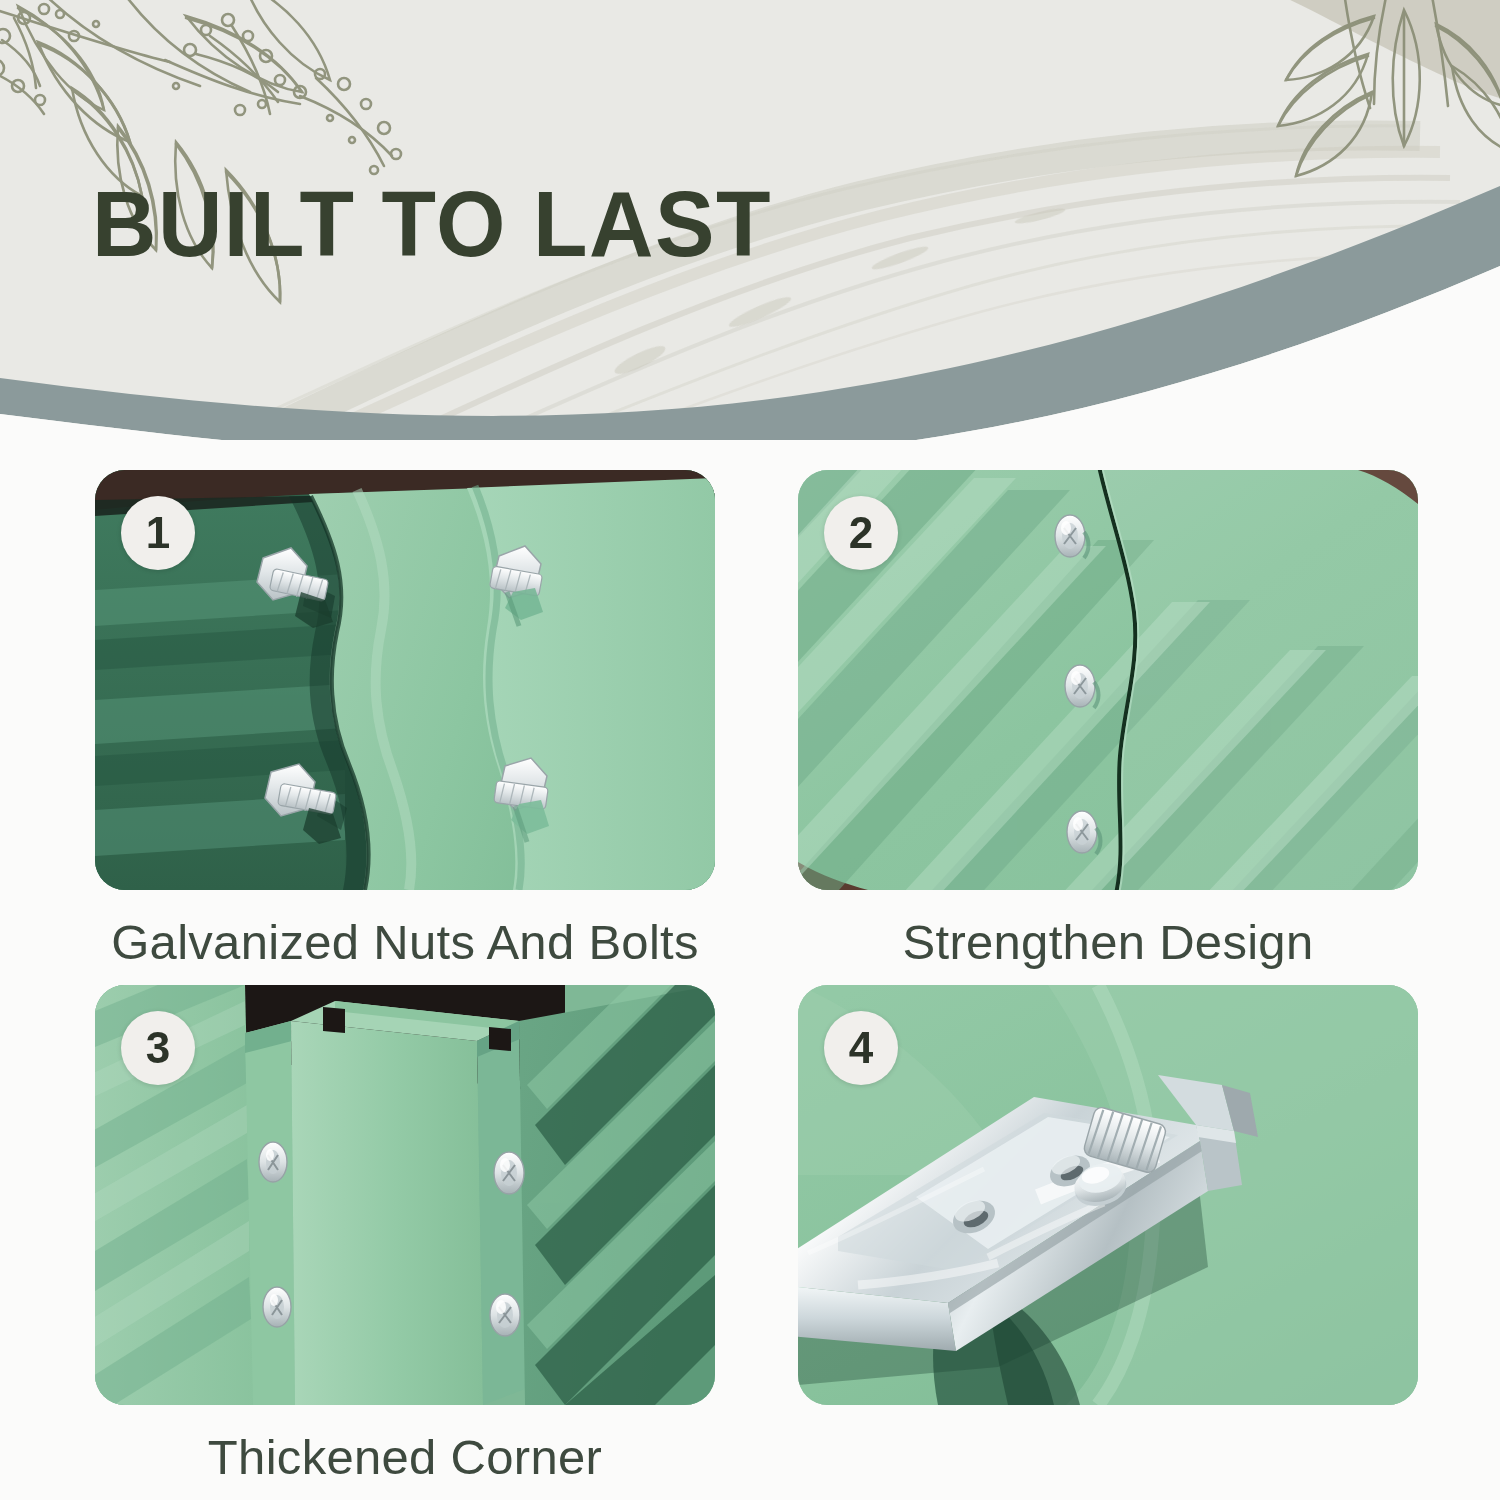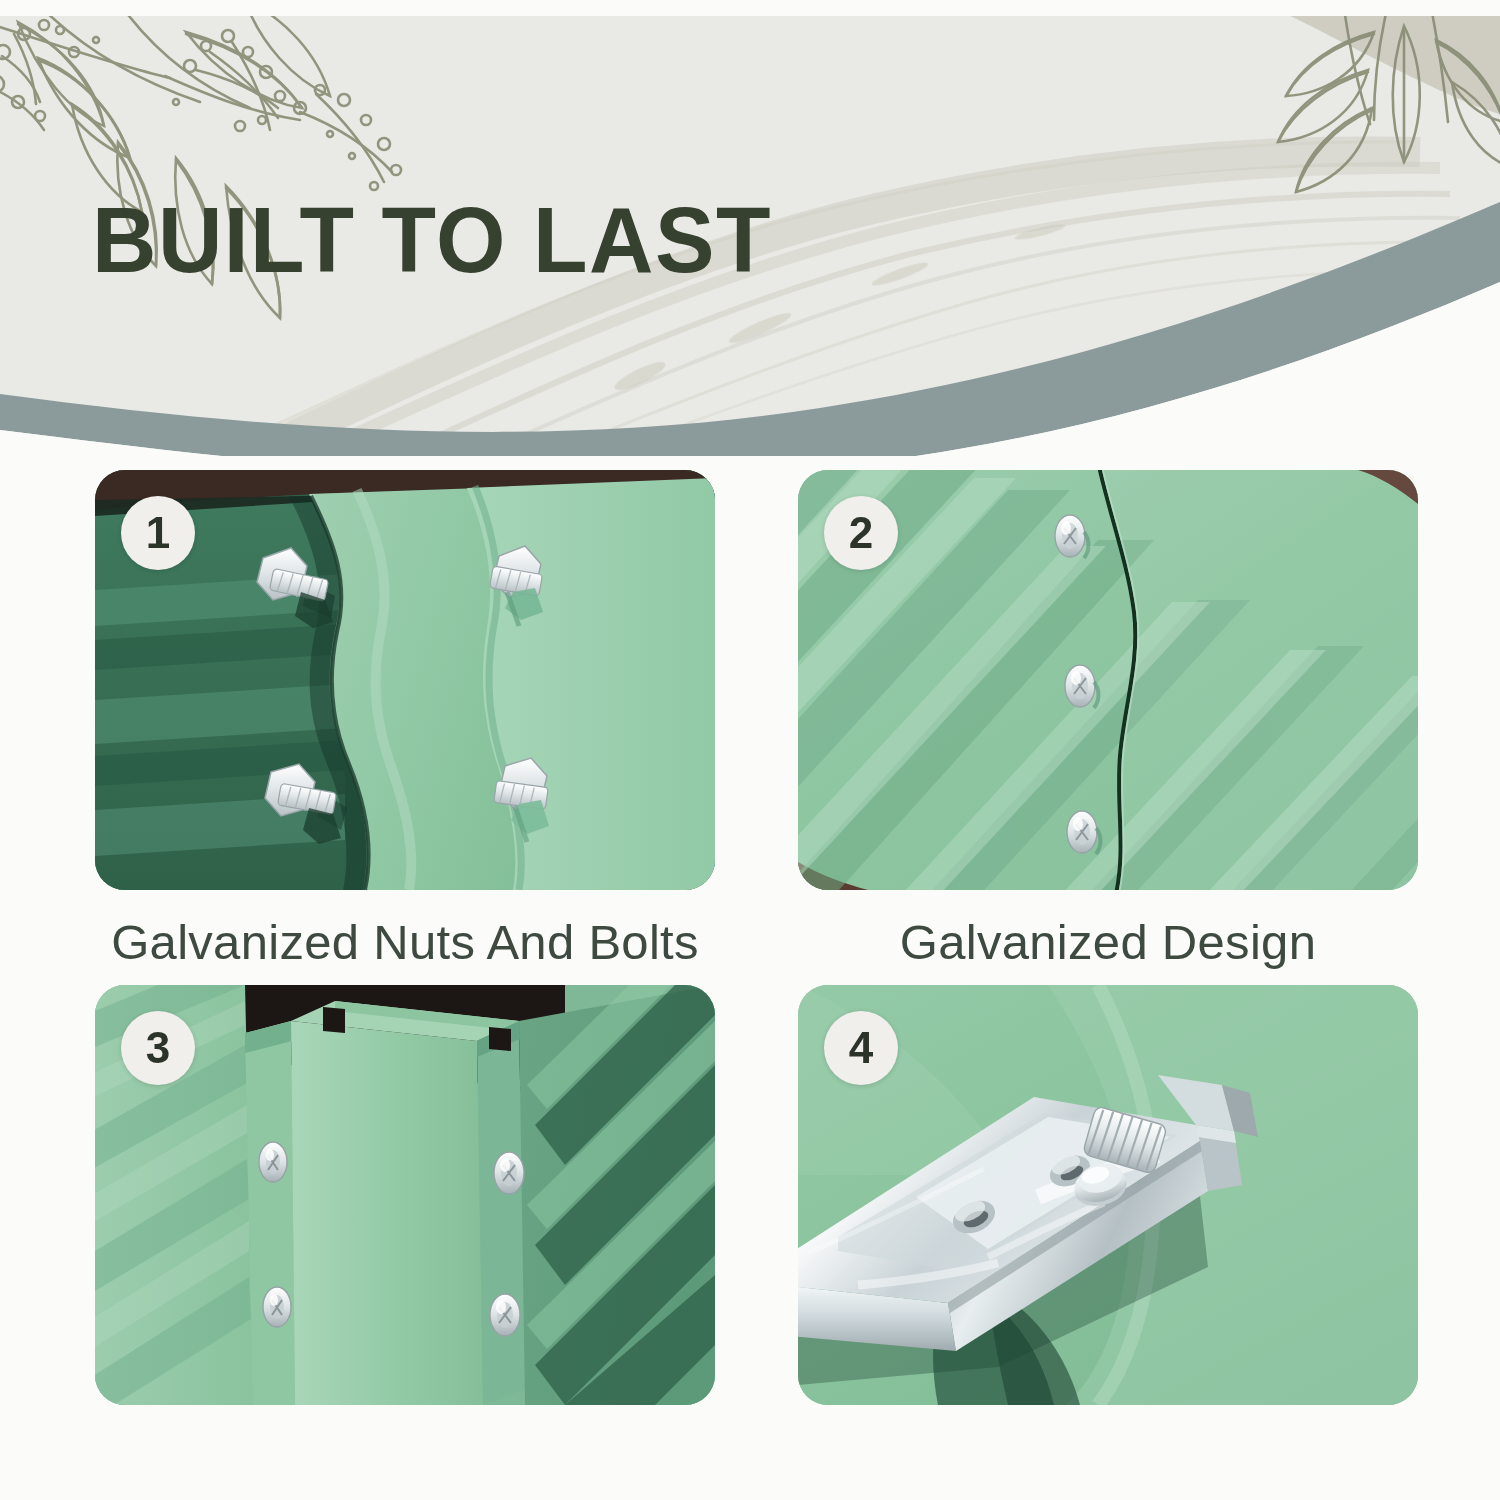--- a/index.html
+++ b/index.html
@@ -17,21 +17,21 @@
     position: relative;
     width: 1500px;
     height: 1500px;
     background: #fbfbfa;
     overflow: hidden;
   }
 
   
   .header {
     position: absolute;
-    left: 0; top: 16px;
+    left: 0; top: 0;
     width: 1500px;
     height: 440px;
     overflow: hidden;
   }
   .header-bg {
     position: absolute;
     left: 0; top: 0;
     width: 1500px; height: 440px;
   }
   .header-title {
@@ -424,21 +424,21 @@
           <g>
             <ellipse cx="284" cy="362" rx="15" ry="21" fill="url(#screwg)" stroke="#98a3a7" stroke-width="1.4"></ellipse>
             <ellipse cx="284" cy="362" rx="8" ry="13" fill="#c8d1d4" opacity="0.8"></ellipse>
             <path d="M 278 354 L 290 370 M 290 354 L 278 370" stroke="#8d989c" stroke-width="2"></path>
             <ellipse cx="280" cy="354" rx="5" ry="7" fill="#ffffff" opacity="0.85"></ellipse>
             <path d="M 298 358 C 304 366 304 376 298 384" stroke="#5b9579" stroke-width="4" fill="none" opacity="0.6"></path>
           </g>
         </svg>
         <div class="badge">2</div>
       </div>
-      <div class="caption">Galvanized Design</div>
+      <div class="caption">Strengthen Design</div>
     </div>
 
     <div class="cell cell-3">
       <div class="photo">
         <svg class="photo-art" viewBox="0 0 620 420" preserveAspectRatio="none">
           <defs>
             <linearGradient id="g3left" x1="0" y1="0" x2="1" y2="0">
               <stop offset="0" stop-color="#9ccdad"></stop>
                 <stop offset="1" stop-color="#8ac39e"></stop>
             </linearGradient>
@@ -520,20 +520,21 @@
           </g>
           <g>
             <ellipse cx="410" cy="330" rx="15" ry="21" fill="url(#sg3)" stroke="#97a2a6" stroke-width="1.4"></ellipse>
             <ellipse cx="410" cy="330" rx="8" ry="13" fill="#c6cfd2" opacity="0.85"></ellipse>
             <path d="M 404 322 L 416 338 M 416 322 L 404 338" stroke="#8b9599" stroke-width="2"></path>
             <ellipse cx="406" cy="322" rx="5" ry="7" fill="#ffffff" opacity="0.85"></ellipse>
           </g>
         </svg>
         <div class="badge">3</div>
       </div>
+      <div class="caption">Thickened Corner</div>
     </div>
 
     <div class="cell cell-4">
       <div class="photo">
         <svg class="photo-art" viewBox="0 0 620 420" preserveAspectRatio="none">
           <defs>
             <linearGradient id="g4bg" x1="0.1" y1="0" x2="0.9" y2="1">
               <stop offset="0" stop-color="#93c9a6"></stop>
                 <stop offset="0.55" stop-color="#88c29c"></stop>
               <stop offset="1" stop-color="#7cb893"></stop>

